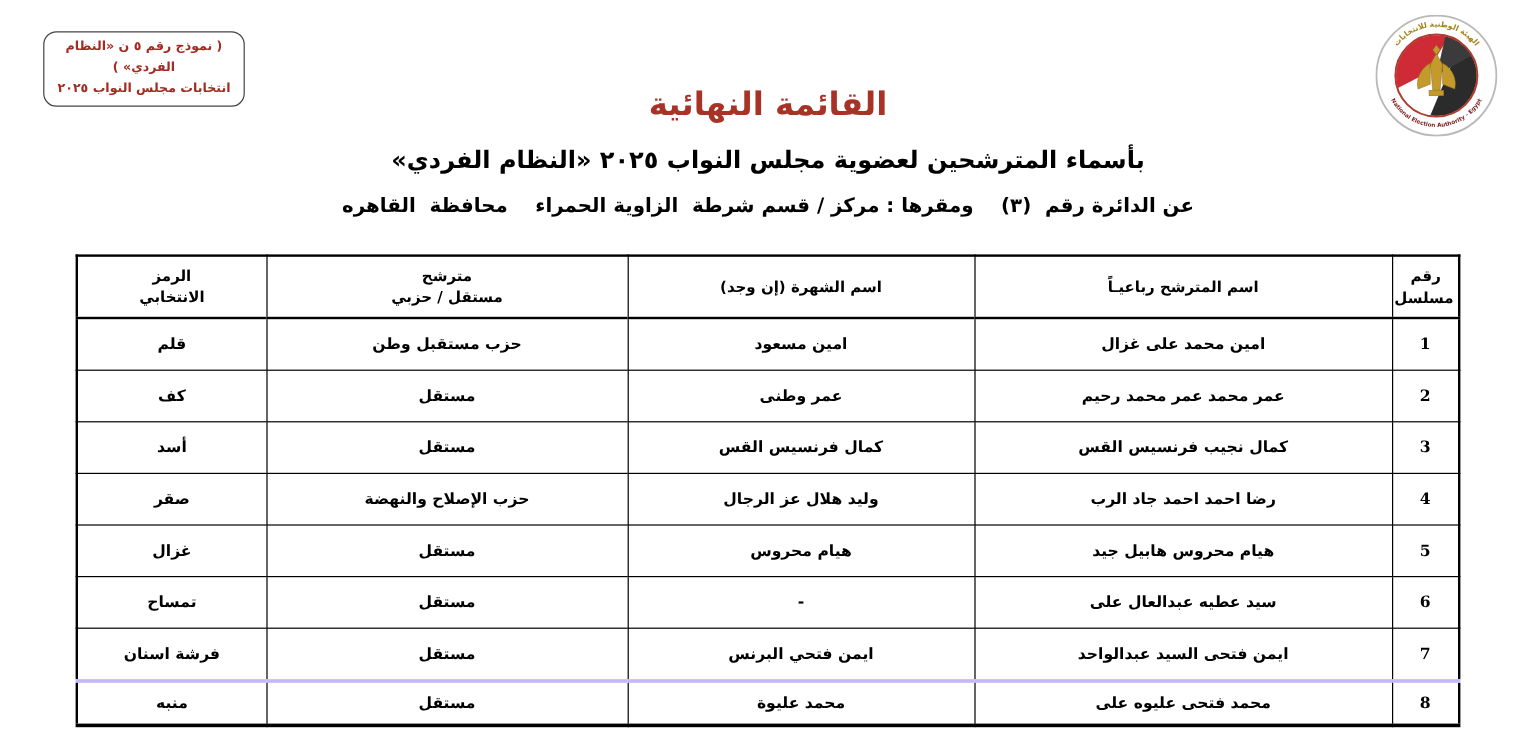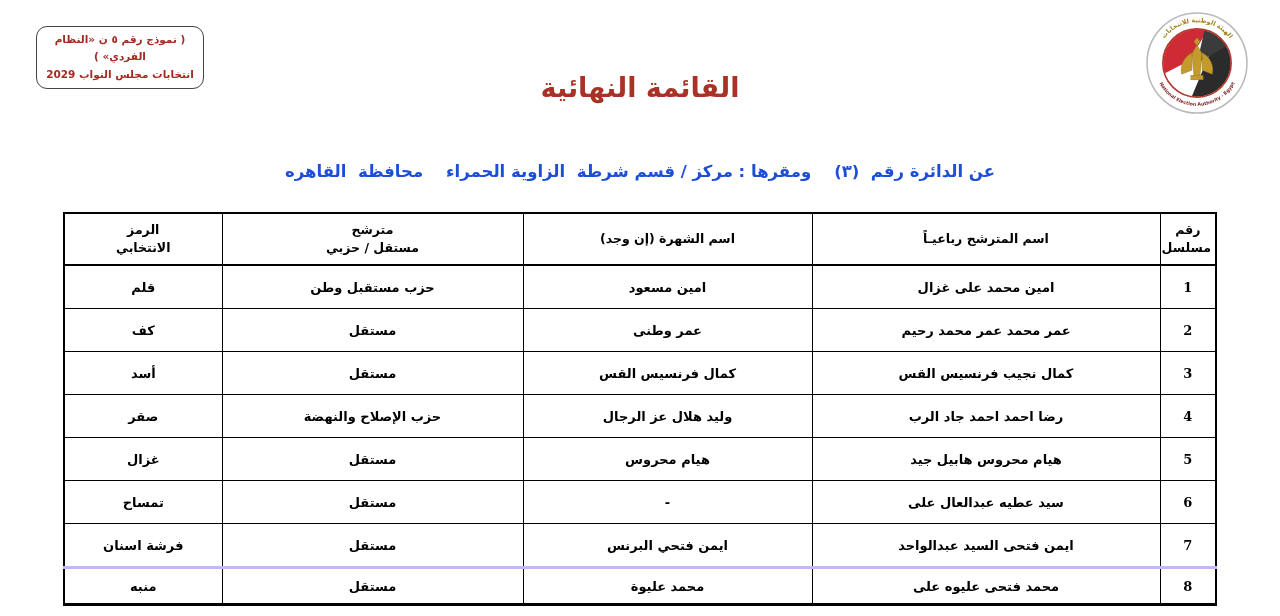--- a/index.html
+++ b/index.html
@@ -62,21 +62,21 @@
     color: #000;
     font-size: 20px;
     font-weight: bold;
   }
   .district-line {
     position: absolute;
     top: 162px;
     left: 0;
     width: 100%;
     text-align: center;
-    color: #1d4ed8;
+    color: #000000;
     font-size: 16.5px;
     font-weight: bold;
     white-space: pre-wrap;
   }
 
   
   .tbl-wrap {
     position: absolute;
     left: 63px;
     top: 212px;
@@ -120,21 +120,21 @@
     height: 34px;
   }
 </style>
 </head>
 <body>
 
 <div id="page">
 
   <div class="form-box">
     <div>( نموذج رقم ٥ ن «النظام الفردي» )</div>
-    <div>انتخابات مجلس النواب 2029</div>
+    <div>انتخابات مجلس النواب ٢٠٢٥</div>
   </div>
 
   <div class="seal">
     <svg viewBox="0 0 100 100" width="102" height="102">
       <defs>
         <clipPath id="innerClip">
             <circle cx="50" cy="50" r="33"></circle>
           </clipPath>
         <path id="arcTop" d="M 10,50 A 40,40 0 0 1 90,50" fill="none"></path>
         <path id="arcBottom" d="M 8,50 A 42,42 0 0 0 92,50" fill="none"></path>
@@ -157,20 +157,21 @@
       <text font-size="6.2" font-weight="bold" fill="#A38317" font-family="DejaVu Sans, sans-serif">
         <textPath href="#arcTop" startOffset="50%" text-anchor="middle">الهيئة الوطنية للانتخابات</textPath>
       </text>
       <text font-size="4.6" font-weight="bold" fill="#7A1F1F" font-family="DejaVu Sans, sans-serif">
         <textPath href="#arcBottom" startOffset="50%" text-anchor="middle">National Election Authority - Egypt</textPath>
       </text>
     </svg>
   </div>
 
   <div class="title">القائمة النهائية</div>
+  <div class="subtitle">بأسماء المترشحين لعضوية مجلس النواب ٢٠٢٥ «النظام الفردي»</div>
   <div class="district-line">عن الدائرة رقم  (٣)    ومقرها : مركز / قسم شرطة  الزاوية الحمراء    محافظة  القاهره</div>
 
   <div class="tbl-wrap">
     <table class="candidates">
       <colgroup>
         <col style="width:56px">
         <col style="width:348px">
         <col style="width:289px">
         <col style="width:301px">
         <col style="width:158px">

